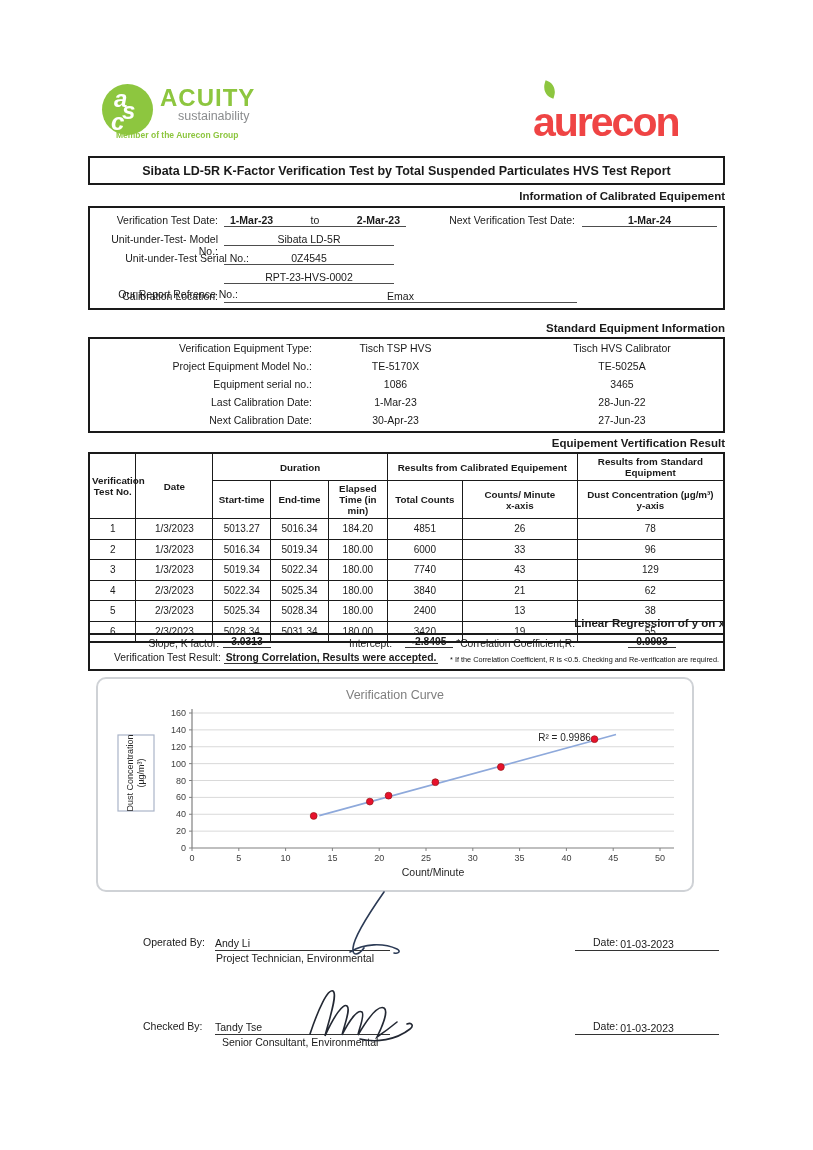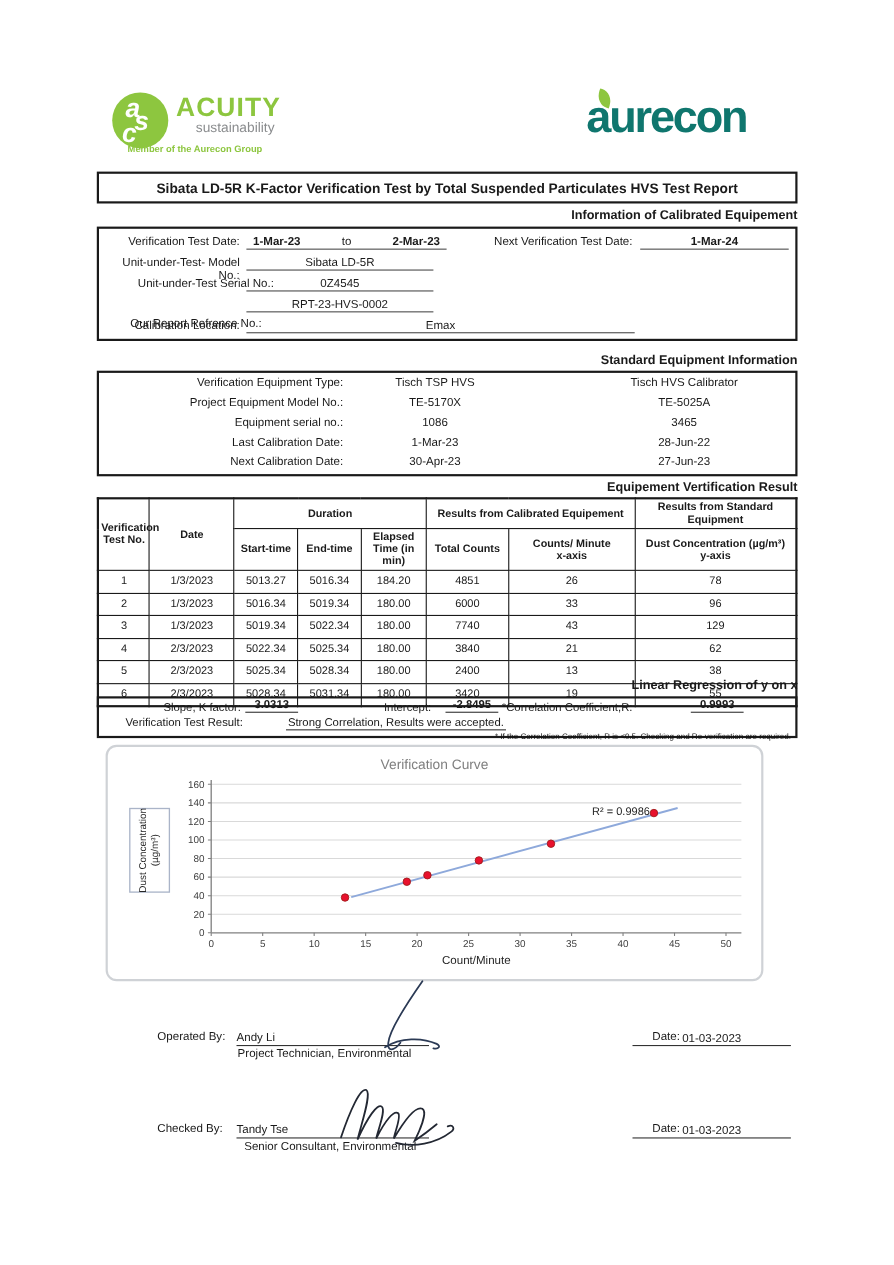--- a/index.html
+++ b/index.html
@@ -15,22 +15,22 @@
   .m-a{left:12px;top:3px;font-size:24px;}
   .m-s{left:20px;top:15px;font-size:24px;}
   .m-c{left:9px;top:26px;font-size:24px;}
   .acuity-name{position:absolute;left:60px;top:2px;font-size:24px;font-weight:bold;
                color:var(--green);letter-spacing:1px;}
   .acuity-sub{position:absolute;left:78px;top:27px;font-size:12.5px;color:#8a8c8e;}
   .acuity-tag{position:absolute;left:16px;top:48px;font-size:8.5px;font-weight:bold;color:var(--green);}
   .aurecon{left:533px;top:82px;width:190px;height:62px;}
   .aurecon-leaf{position:absolute;left:10px;top:0;width:13px;height:15px;background:var(--green);
                 border-radius:0 85% 0 85%;transform:rotate(18deg);}
-  .aurecon-word{position:absolute;left:0;top:4px;font-size:41px;font-weight:bold;
-                color:#0f766e;letter-spacing:-2px;line-height:1;}
+  .aurecon-word{position:absolute;left:0;top:20px;font-size:41px;font-weight:bold;
+                color:#ef4444;letter-spacing:-2px;line-height:1;}
 
   
   .title-box{left:88px;top:156px;width:633px;height:25px;border:2px solid #1a1a1a;
              display:flex;align-items:center;justify-content:center;
              font-size:12.5px;font-weight:bold;}
 
   .sec-head{left:88px;width:637px;text-align:right;font-size:11.5px;font-weight:bold;}
 
   
   .info-box{left:88px;top:206px;width:633px;height:100px;border:2px solid #1a1a1a;}
@@ -61,22 +61,22 @@
   .vr-h1{height:24px;} .vr-h2{height:28px;}
   .vr-table tbody td{height:15.5px;font-size:10px;}
   .sub{font-weight:bold;}
 
   
   .reg-box{left:88px;top:633px;width:633px;height:34px;border:2px solid #1a1a1a;}
   .reg-lab{position:absolute;font-size:10.3px;text-align:right;}
   .reg-val{position:absolute;font-size:10.3px;font-weight:bold;text-align:center;
            border-bottom:1.4px solid #333;}
   .reg-row2{position:absolute;left:24px;top:17px;font-size:10.3px;}
-  .reg-result{font-weight:normal;border-bottom:1.4px solid #333;padding:0 2px;margin-left:36px;}
-  .reg-note{position:absolute;right:4px;top:30px;font-size:7.3px;color:#111;}
+  .reg-result{font-weight:bold;border-bottom:1.4px solid #333;padding:0 2px;}
+  .reg-note{position:absolute;right:4px;top:20px;font-size:7.3px;color:#111;}
 
   
   .chart-panel{left:96px;top:677px;width:594px;height:211px;border:2px solid #cfd2d6;
                border-radius:10px;background:#fff;}
   .chart-panel svg{display:block;}
   svg text{font-family:"Liberation Sans",sans-serif;}
 
   
   .sig-label{font-size:10.5px;margin-left:48px;}
   .sig-line{border-bottom:1.5px solid #333;display:flex;align-items:flex-end;}

